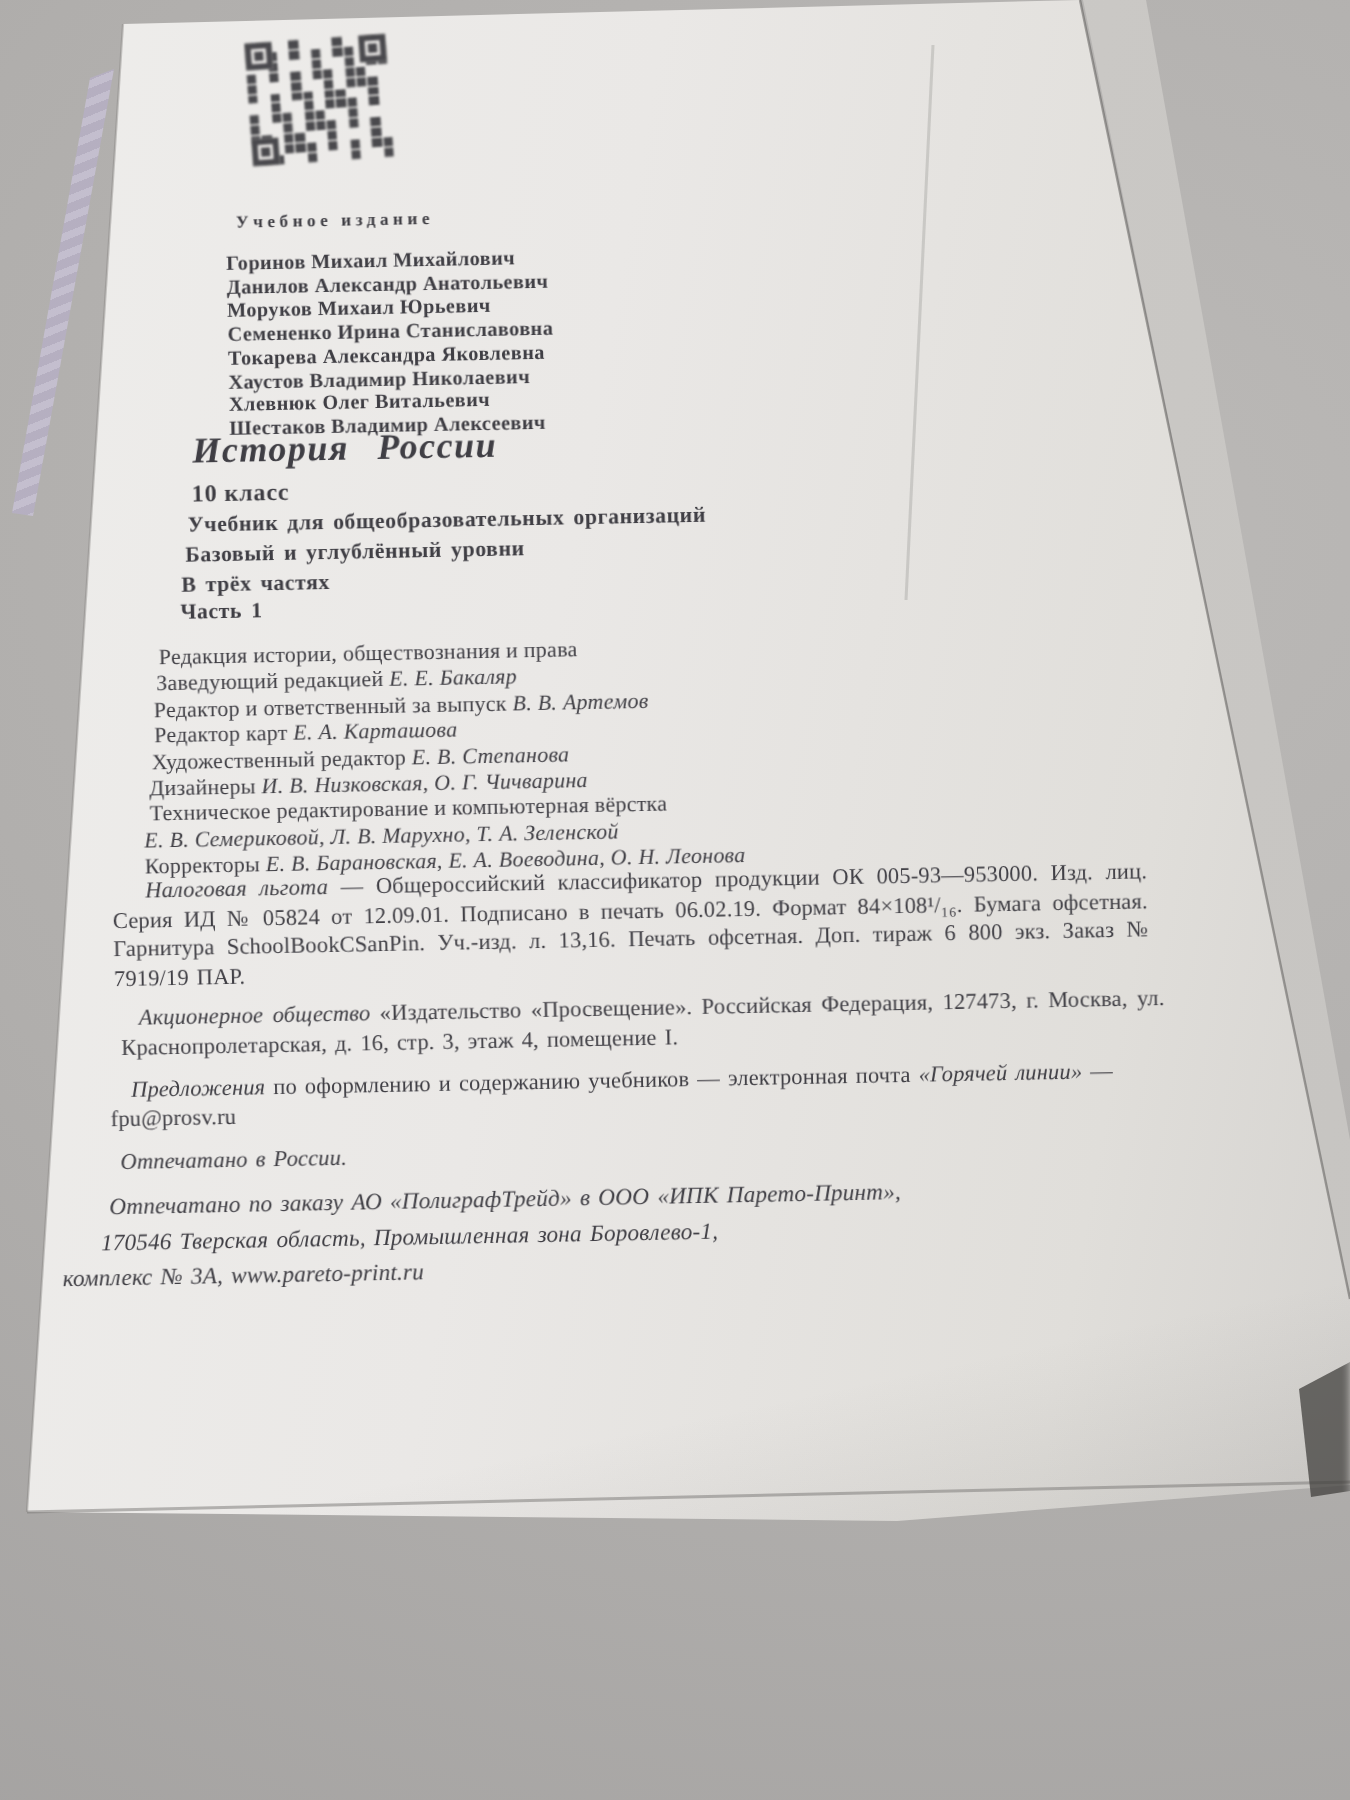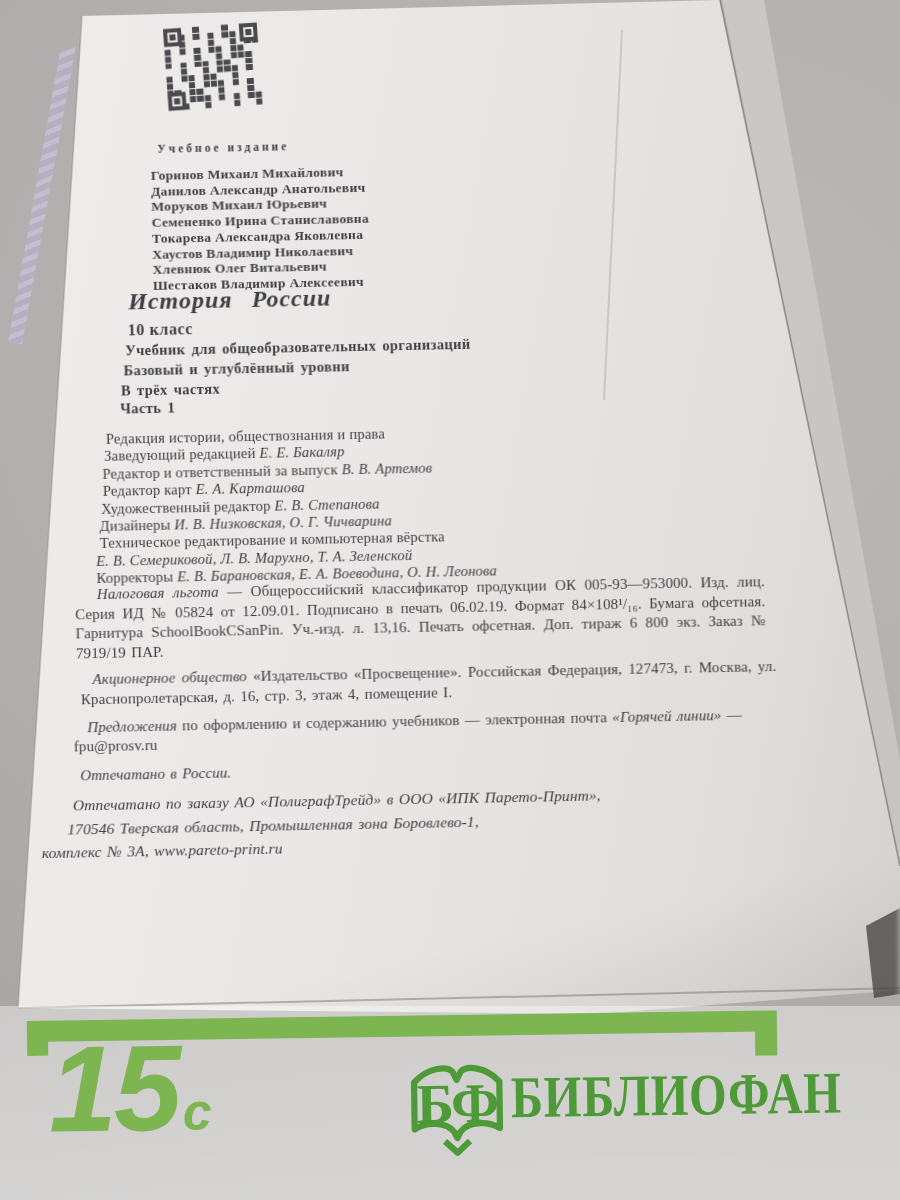--- a/index.html
+++ b/index.html
@@ -281,33 +281,13 @@
         <div class="para" style="margin-left: 6px; margin-top: 8px; font-size: 15.5px; line-height: 23.5px;">
           <div style="white-space: nowrap;"><span class="it">Отпечатано по заказу АО «ПолиграфТрейд» в ООО «ИПК Парето-Принт»,</span></div>
           <div style="white-space: nowrap; margin-left: -6px;"><span class="it">170546 Тверская область, Промышленная зона Боровлево-1,</span></div>
           <div style="white-space: nowrap; margin-left: -32px;"><span class="it">комплекс № 3А, www.pareto-print.ru</span></div>
         </div>
       </div>
   </div>
 
   <div class="shadow-wedge"></div>
 
-  <div class="banner">
-    <div class="banner-inner">
-      <div class="gbar" style="background: rgb(125, 181, 81);"></div>
-      <div class="gstub-l" style="background: rgb(125, 181, 81);"></div>
-      <div class="gstub-r" style="background: rgb(125, 181, 81);"></div>
-
-      <div class="price" style="color: rgb(125, 181, 81);"><span>15</span><span class="suf">с</span></div>
-
-      <div class="logo" style="color: rgb(79, 154, 56);">
-        <svg class="logo-book" width="104" height="106" viewBox="0 0 100 100">
-          <g fill="none" stroke="currentColor" stroke-width="6" stroke-linejoin="round">
-            <path d="M9,27 C22,13 40,11 46,17 L50,25 L54,17 C60,11 78,13 91,27 L91,72 C78,64 60,66 53,75 L50,81 L47,75 C40,66 22,64 9,72 Z"></path>
-            <path d="M38,84 L50,95 L62,84"></path>
-          </g>
-          <text x="50" y="66" text-anchor="middle" font-family="Liberation Serif, serif" font-weight="bold" font-size="54" letter-spacing="-2" fill="currentColor">БФ</text>
-        </svg>
-        <div class="logo-text" style="color: rgb(79, 154, 56);">БИБЛИОФАН</div>
-      </div>
-    </div>
-  </div>
 </div>
 
 </body></html>

